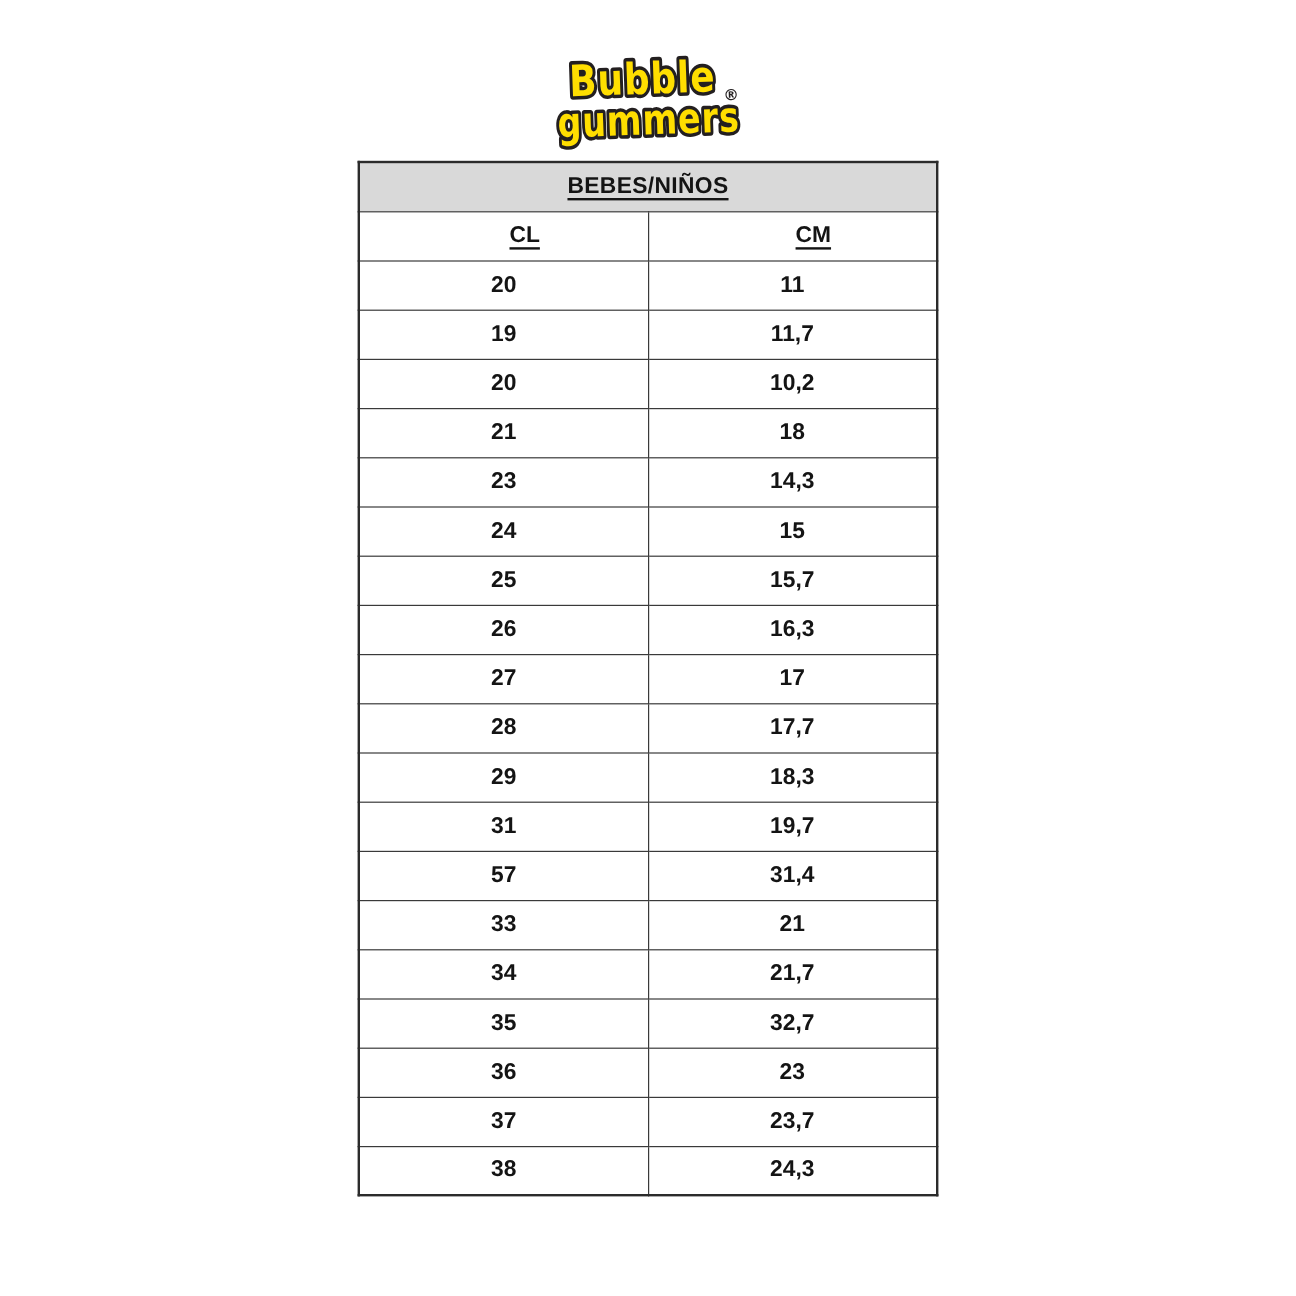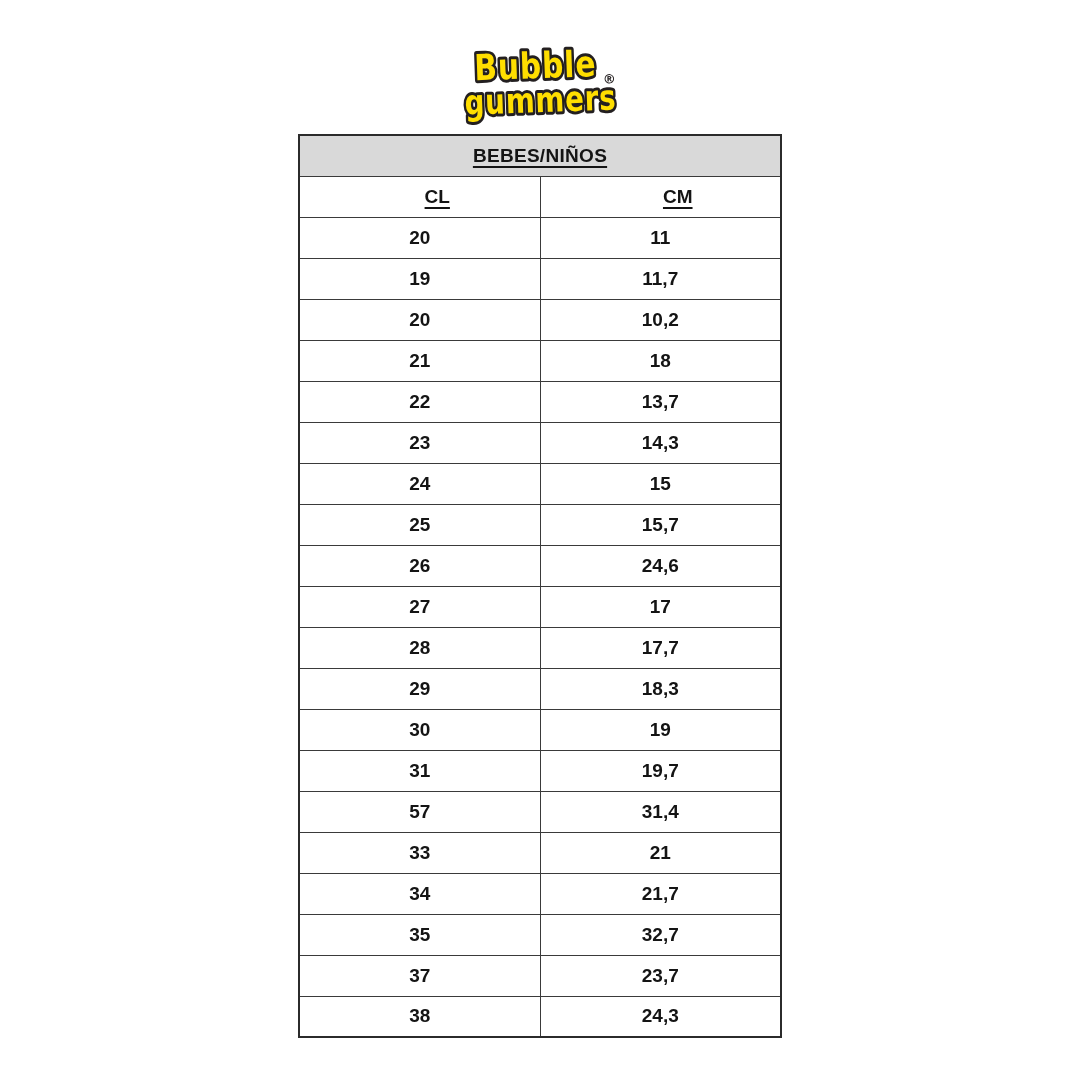--- a/index.html
+++ b/index.html
@@ -98,54 +98,46 @@
         </tr>
         <tr>
           <td>20</td>
           <td>10,2</td>
         </tr>
         <tr>
           <td>21</td>
           <td>18</td>
         </tr>
         <tr>
-          <td>22</td>
-          <td>13,7</td>
-        </tr>
-        <tr>
           <td>23</td>
           <td>14,3</td>
         </tr>
         <tr>
           <td>24</td>
           <td>15</td>
         </tr>
         <tr>
           <td>25</td>
           <td>15,7</td>
         </tr>
         <tr>
           <td>26</td>
-          <td>24,6</td>
+          <td>16,3</td>
         </tr>
         <tr>
           <td>27</td>
           <td>17</td>
         </tr>
         <tr>
           <td>28</td>
           <td>17,7</td>
         </tr>
         <tr>
           <td>29</td>
           <td>18,3</td>
-        </tr>
-        <tr>
-          <td>30</td>
-          <td>19</td>
         </tr>
         <tr>
           <td>31</td>
           <td>19,7</td>
         </tr>
         <tr>
           <td>57</td>
           <td>31,4</td>
         </tr>
         <tr>
@@ -154,20 +146,24 @@
         </tr>
         <tr>
           <td>34</td>
           <td>21,7</td>
         </tr>
         <tr>
           <td>35</td>
           <td>32,7</td>
         </tr>
         <tr>
+          <td>36</td>
+          <td>23</td>
+        </tr>
+        <tr>
           <td>37</td>
           <td>23,7</td>
         </tr>
         <tr>
           <td>38</td>
           <td>24,3</td>
         </tr>
       </tbody>
   </table>
 

